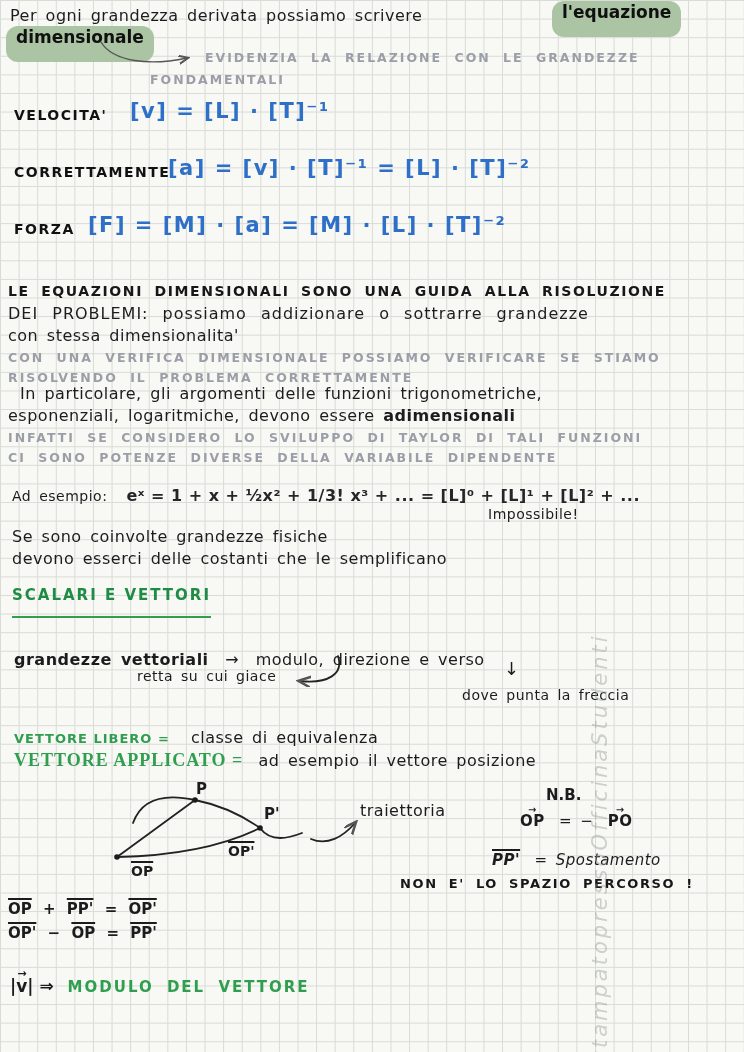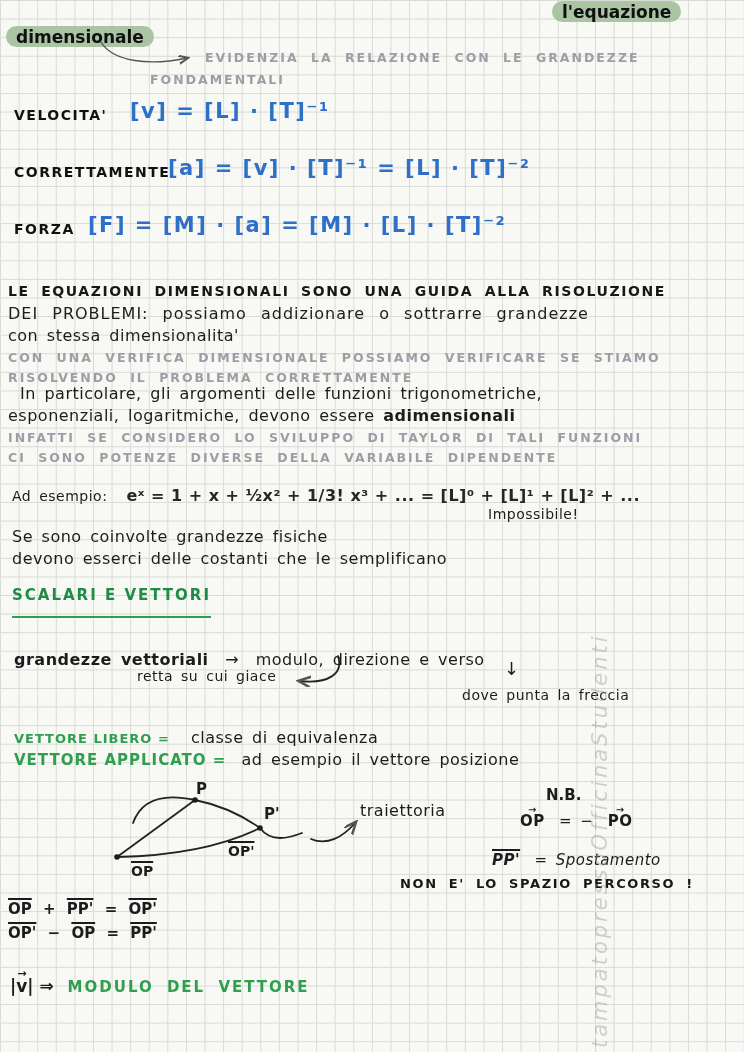--- a/index.html
+++ b/index.html
@@ -15,39 +15,40 @@
     color:#1c1c1e;
   }
   .abs { position:absolute; white-space:nowrap; }
   .hw { font-size:16px; letter-spacing:0.5px; word-spacing:3px; color:#1c1c1e; }
   .hw-b { font-weight:bold; }
   .caps-black { font-size:14px; font-weight:bold; letter-spacing:1.5px; color:#111; }
   .caps-gray { font-size:12.5px; letter-spacing:2px; word-spacing:6px; color:#9b9ea6; font-weight:bold; }
   .caps-black-wide { font-size:14px; letter-spacing:1.6px; word-spacing:5px; color:#17171a; font-weight:bold; }
   .blue-f { font-size:21px; font-weight:bold; letter-spacing:1.5px; color:#2e6fc8; }
   .green-t { color:#2f9e4f; font-weight:bold; }
-  .hl { background:#abc4a4; border-radius:12px; padding:1px 10px 0 10px; font-size:17px; font-weight:bold; color:#101010; }
+  .hl { background:#abc4a4; border-radius:12px; padding:1px 10px 15px 10px; font-size:17px; font-weight:bold; color:#101010; }
   .ovl { text-decoration:overline; text-decoration-thickness:1.5px; }
   .vecarr { position:relative; display:inline-block; }
   .vecarr::before { content:"→"; position:absolute; top:-0.85em; left:50%; transform:translateX(-50%); font-size:0.65em; }
   .formula-black { font-size:16px; font-weight:bold; letter-spacing:0.5px; color:#26262a; }
   .watermark {
     position:absolute; left:588px; top:462px; height:600px; width:34px;
     writing-mode:vertical-rl; transform:rotate(180deg);
     font-style:italic; font-size:21px; letter-spacing:3px;
     color:rgba(150,158,150,0.45);
   }
   svg { position:absolute; overflow:visible; }
   .stroke { fill:none; stroke:#222; stroke-width:1.8; stroke-linecap:round; }
 </style>
 </head>
 <body>
 
 <div class="page">
 
+  <div class="abs hw" style="left:10px; top:6px;">Per ogni grandezza derivata possiamo scrivere</div>
   <div class="abs" style="left:552px; top:2px;"><span class="hl">l'equazione</span></div>
   <div class="abs" style="left:6px; top:27px;"><span class="hl">dimensionale</span></div>
 
   <svg style="left:95px; top:38px;" width="105" height="34">
     <defs>
       <marker id="ah" markerWidth="8" markerHeight="8" refX="6" refY="3" orient="auto">
         <path d="M0,0 L7,3 L0,6" fill="none" stroke="#555" stroke-width="1.4"></path>
       </marker>
     </defs>
     <path class="stroke" style="stroke:#555; stroke-width:1.4;" d="M 6 4 C 18 24, 55 28, 92 20" marker-end="url(#ah)"></path>
@@ -98,21 +99,21 @@
     <path class="stroke" d="M 52 6 C 58 24, 42 34, 14 31" marker-end="url(#ah)"></path>
   </svg>
   <div class="abs hw" style="left:504px; top:658px; font-size:18px;">↓</div>
   <div class="abs hw" style="left:462px; top:687px; font-size:14px;">dove punta la freccia</div>
 
   <div class="abs" style="left:14px; top:728px;">
     <span class="green-t" style="font-size:13px; letter-spacing:1px;">VETTORE LIBERO =</span>
     <span class="hw" style="margin-left:16px;">classe di equivalenza</span>
   </div>
   <div class="abs" style="left:14px; top:750px;">
-    <span class="green-t" style="font-size:15px; letter-spacing:1px;">VETTORE APPLICATO =</span>
+    <span class="green-t" style="font-size:18px; letter-spacing:1px;font-family:Liberation Serif, serif;">VETTORE APPLICATO =</span>
     <span class="hw" style="margin-left:10px;">ad esempio il vettore posizione</span>
   </div>
 
   <svg style="left:55px; top:775px;" width="350" height="115" viewBox="0 0 350 115">
     <path class="stroke" d="M 78 48 Q 90 14 140 25"></path>
     <path class="stroke" d="M 140 25 Q 175 32 205 53"></path>
     <path class="stroke" d="M 205 53 C 216 68 234 63 247 58"></path>
     <path class="stroke" d="M 256 64 C 272 71 288 62 300 48" marker-end="url(#ah)"></path>
     <path class="stroke" d="M 62 82 L 140 25"></path>
     <path class="stroke" d="M 62 82 Q 150 80 205 53"></path>

